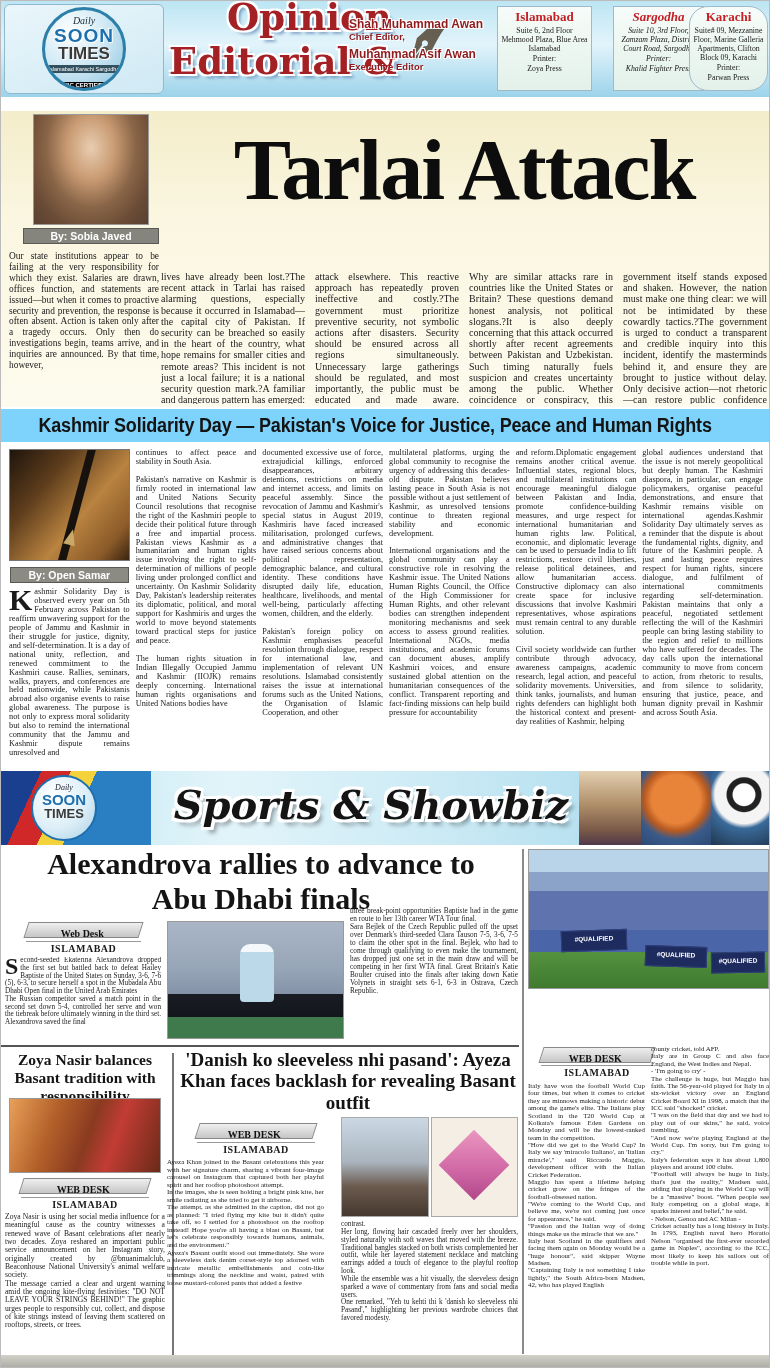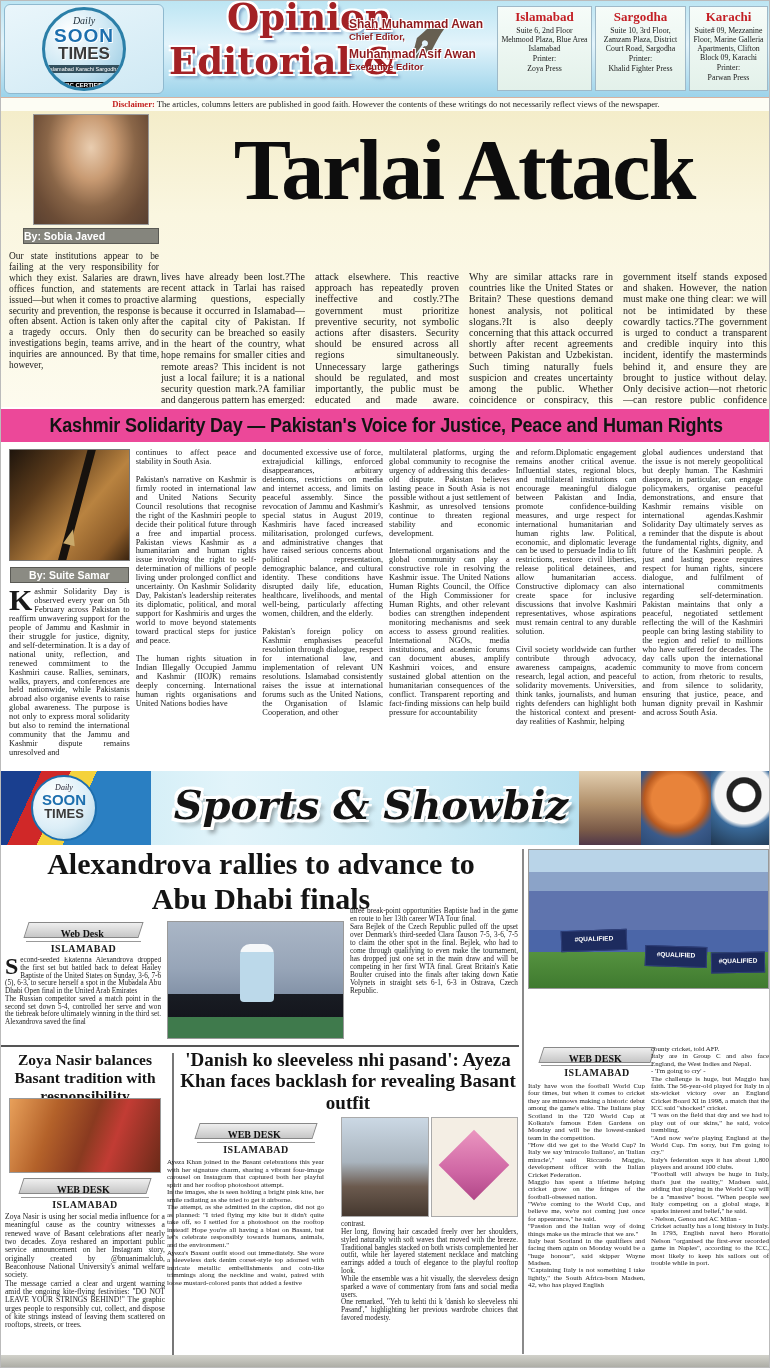--- a/index.html
+++ b/index.html
@@ -33,49 +33,49 @@
   .pen-glyph { position:absolute; left:398px; top:4px; font-size:62px; color:#4a3b28;
     transform:rotate(128deg); opacity:.8; }
   .editors { position:absolute; left:348px; top:16px; width:146px; z-index:2; }
   .editor-name { font-family:"Liberation Sans",sans-serif; font-weight:bold; font-size:12px; color:#8e1b1e;
     text-shadow:1px 1px 0 #fff,-1px -1px 0 #fff,1px -1px 0 #fff,-1px 1px 0 #fff; }
   .editor-role { font-family:"Liberation Sans",sans-serif; font-weight:bold; font-size:9.5px; color:#8e1b1e;
     text-shadow:1px 1px 0 #fff; margin-bottom:5px; }
   .office { position:absolute; top:5px; height:85px; background:linear-gradient(180deg,#f6fcf9,#e3f1ea);
     border:1px solid #9fb9c8; text-align:center; padding:2px 2px; overflow:hidden; }
   .office-isb { left:496px; width:95px; }
-  .office-sgd { left:594px; width:91px; }
-  .office-khi { left:688px; width:79px; }
+  .office-sgd { left:612px; width:91px;font-style:italic; }
+  .office-khi { left:688px; width:79px;border-radius:19px; }
   .office .city { font-size:13px; font-weight:bold; color:#c32026; line-height:1.2; }
   .office .addr { font-size:7.8px; line-height:1.18; margin-top:1px; }
   .office .printer-label { font-size:7.8px; line-height:1.2; margin-top:1px; }
   .office .printer { font-size:7.8px; line-height:1.2; }
   .disclaimer { position:absolute; left:0; top:96px; width:770px; height:14px; background:#fdfdf4;
     border-top:1px solid #d6b2a0; text-align:center; font-size:8.6px; line-height:13px; }
   .disclaimer .d-label { color:#c3201f; font-weight:bold; }
 
   
   .tarlai { position:absolute; left:0; top:110px; width:770px; height:296px;
     background:linear-gradient(180deg,#f4edca 0%,#faf6e0 35%,#fdfbee 100%); }
   .t-photo { position:absolute; left:32px; top:3px; width:116px; height:111px; border:1px solid #999;
     background:radial-gradient(ellipse at 50% 30%, #e9cdb0 0%, #c89a72 30%, #8a6648 55%, #6b4c36 78%, #594031 100%); }
   .t-byline { position:absolute; left:22px; top:117px; width:136px; height:16px; background:#85857d;
     border:1px solid #5a5a55; color:#fff; font-family:"Liberation Sans",sans-serif; font-weight:bold;
-    font-size:10.5px; text-align:left; line-height:15px; }
+    font-size:10.5px; text-align:center; line-height:15px; }
   .t-col1 { position:absolute; left:8px; top:140px; width:150px; height:152px;
     font-size:9.4px; line-height:1.16; text-align:justify; white-space:pre-line; overflow:hidden; }
   .t-head { position:absolute; left:160px; top:-4px; width:606px; height:128px; text-align:center;
     font-weight:bold; font-size:86px; letter-spacing:-2px; color:#0d0d0d; line-height:126px; }
   .t-cols { position:absolute; left:160px; top:128px; width:606px; height:165px; display:flex; gap:10px; }
   .t-col { flex:1; font-size:10px; line-height:1.12; text-align:justify; white-space:pre-line; overflow:hidden;margin-top:32px; }
 
   
   .kashmir { position:absolute; left:0; top:406px; width:770px; height:364px; background:#fff; }
-  .k-band { position:absolute; left:0; top:2px; width:770px; height:33px; background:#ec4899;
-    text-align:center; overflow:hidden; }
+  .k-band { position:absolute; left:0; top:2px; width:770px; height:33px; background:#7dd3fc;
+    overflow:hidden; }
   .k-band-text { display:inline-block; font-family:"Liberation Sans",sans-serif; font-weight:bold;
     font-size:20px; line-height:33px; color:#141414; white-space:nowrap; transform:scaleX(.9);
     transform-origin:center; letter-spacing:-.2px; }
   .k-cols { position:absolute; left:8px; top:42px; width:754px; height:318px; display:flex; gap:6px; }
   .k-col { flex:1; overflow:hidden; }
   .k-photo { width:100%; height:112px; border:1px solid #777; position:relative; overflow:hidden;
     background:linear-gradient(130deg,#1f150c 0%,#5e3d1c 30%,#b98340 60%,#8a5a28 85%,#3a2410 100%); }
   .pen-bar { position:absolute; left:52%; top:-12%; width:8px; height:130%; background:#17120e;
     transform:rotate(15deg); }
   .pen-nib { position:absolute; left:46%; top:72%; width:0; height:0;
@@ -208,23 +208,20 @@
       <div class="printer-label">Printer:</div>
       <div class="printer">Khalid Fighter Press</div>
     </div>
     <div class="office office-khi">
       <div class="city">Karachi</div>
       <div class="addr">Suite# 09, Mezzanine Floor, Marine Galleria Apartments, Clifton Block 09, Karachi</div>
       <div class="printer-label">Printer:</div>
       <div class="printer">Parwan Press</div>
     </div>
   </div>
-  <div class="disclaimer">
-    <span class="d-label">Disclaimer:</span><span> The articles, columns letters are published in good faith. However the  contents of these writings do not necessarily reflect views of the newspaper.</span>
-  </div>
 
   <div class="tarlai">
     <div class="t-photo"></div>
     <div class="t-byline">By: Sobia Javed</div>
     <div class="t-col1">Our state institutions appear to be failing at the very responsibility for which they exist. Salaries are drawn, offices function, and statements are issued—but when it comes to proactive security and prevention, the response is often absent. Action is taken only after a tragedy occurs. Only then do investigations begin, teams arrive, and inquiries are announced. By that time, however,</div>
     <div class="t-head">Tarlai Attack</div>
     <div class="t-cols">
       <div class="t-col">lives have already been lost.?The recent attack in Tarlai has raised alarming questions, especially because it occurred in Islamabad—the capital city of Pakistan. If security can be breached so easily in the heart of the country, what hope remains for smaller cities and remote areas? This incident is not just a local failure; it is a national security question mark.?A familiar and dangerous pattern has emerged: when one incident happens, the entire focus of the state shifts to that particular area. Meanwhile, attention is diverted from other regions, increasing the risk of another</div>
       <div class="t-col">attack elsewhere. This reactive approach has repeatedly proven ineffective and costly.?The government must prioritize preventive security, not symbolic actions after disasters. Security should be ensured across all regions simultaneously. Unnecessary large gatherings should be regulated, and most importantly, the public must be educated and made aware. Awareness and vigilance at the community level are as critical as physical security measures.?A pressing question continues to haunt the nation: why do such suicide attacks predominantly occur in Pakistan?</div>
       <div class="t-col">Why are similar attacks rare in countries like the United States or Britain? These questions demand honest analysis, not political slogans.?It is also deeply concerning that this attack occurred shortly after recent agreements between Pakistan and Uzbekistan. Such timing naturally fuels suspicion and creates uncertainty among the public. Whether coincidence or conspiracy, this aspect must be thoroughly investigated.?There is no doubt that fear and anxiety have spread among the people. At the same time, the</div>
@@ -235,21 +232,21 @@
   <div class="kashmir">
     <div class="k-band">
       <span class="k-band-text">Kashmir Solidarity Day — Pakistan's Voice for Justice, Peace and Human Rights</span>
     </div>
     <div class="k-cols">
       <div class="k-col">
         <div class="k-photo">
           <div class="pen-bar"></div>
           <div class="pen-nib"></div>
         </div>
-        <div class="k-byline">By: Suite Samar</div>
+        <div class="k-byline">By: Open Samar</div>
         <div class="k-text k-text1"><span class="dropcap">K</span><span>ashmir Solidarity Day is observed every year on 5th February across Pakistan to reaffirm unwavering support for the people of Jammu and Kashmir in their struggle for justice, dignity, and self-determination. It is a day of national unity, reflection, and renewed commitment to the Kashmiri cause. Rallies, seminars, walks, prayers, and conferences are held nationwide, while Pakistanis abroad also organise events to raise global awareness. The purpose is not only to express moral solidarity but also to remind the international community that the Jammu and Kashmir dispute remains unresolved and</span></div>
       </div>
       <div class="k-col">
           <div class="k-text">continues to affect peace and stability in South Asia.
 
 Pakistan's narrative on Kashmir is firmly rooted in international law and United Nations Security Council resolutions that recognise the right of the Kashmiri people to decide their political future through a free and impartial process. Pakistan views Kashmir as a humanitarian and human rights issue involving the right to self-determination of millions of people living under prolonged conflict and uncertainty. On Kashmir Solidarity Day, Pakistan's leadership reiterates its diplomatic, political, and moral support for Kashmiris and urges the world to move beyond statements toward practical steps for justice and peace.
 
 The human rights situation in Indian Illegally Occupied Jammu and Kashmir (IIOJK) remains deeply concerning. International human rights organisations and United Nations bodies have</div>
         </div>
       <div class="k-col">

